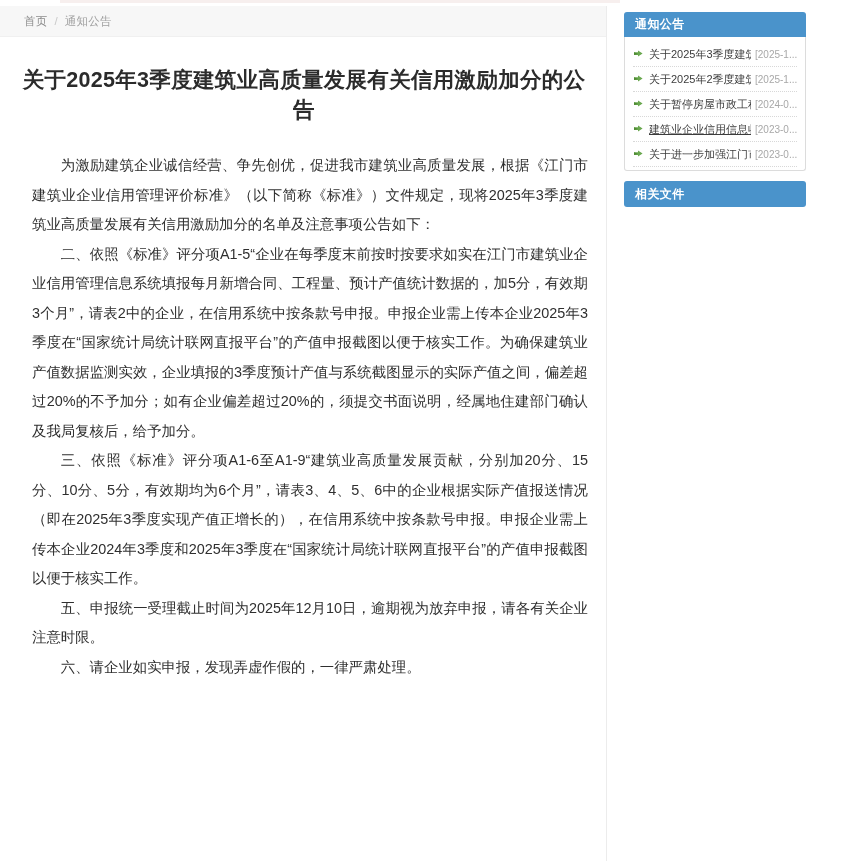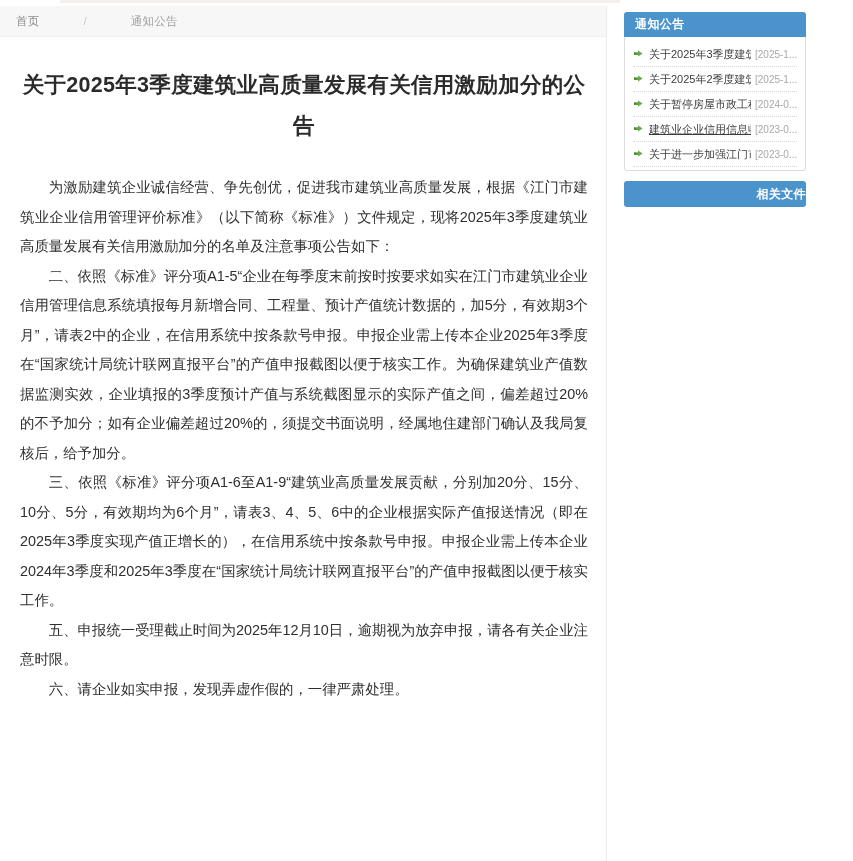--- a/index.html
+++ b/index.html
@@ -40,61 +40,60 @@
     height: 855px;
     background: #ffffff;
     border-right: 1px solid #ececec;
   }
 
   .breadcrumb {
     height: 31px;
     background: #f7f7f7;
     display: flex;
     align-items: center;
-    padding-left: 16px;
+    padding-left: 24px;
     font-size: 11.5px;
     color: #9b9b9b;
     letter-spacing: .2px;
     border-bottom: 1px solid #f0f0f0;
-    gap: 37px;
   }
   .breadcrumb .crumb-link {
     color: #8e8e8e;
     text-decoration: none;
   }
   .breadcrumb .sep {
     margin: 0 7px;
     color: #c9c9c9;
   }
   .breadcrumb .crumb-current { color: #a0a0a0; }
 
   .article {
     padding: 0 18px 0 20px;
   }
 
   .article-title {
     margin: 28px 0 8px 0;
     font-size: 21.5px;
-    line-height: 41px;
+    line-height: 30px;
     font-weight: 700;
     color: #2b2b2b;
     text-align: center;
     letter-spacing: .3px;
   }
 
   .article-body {
     margin-top: 26px;
     font-size: 14.4px;
     line-height: 29.5px;
     color: #2f2f2f;
     text-align: justify;
     text-justify: inter-ideograph;
   }
   .article-body p {
-    margin: 0 0 0 0;
+    margin: 0 0 0 12px;
     text-indent: 2em;
   }
   .article-body p + p { margin-top: 0px; }
 
   
   .sidebar {
     position: absolute;
     left: 624px; top: 12px;
     width: 182px;
   }
@@ -171,21 +170,20 @@
     border-radius: 3px;
     display: flex;
     align-items: center;
     padding-left: 11px;
     color: #ffffff;
     font-size: 12px;
     font-weight: 700;
     letter-spacing: .4px;
     margin-bottom: 9px;
     cursor: pointer;
-    justify-content: flex-end;
   }
 </style>
 </head>
 <body>
 
 <div class="page">
 
   <div class="top-strip">
     <div class="tint"></div>
   </div>

